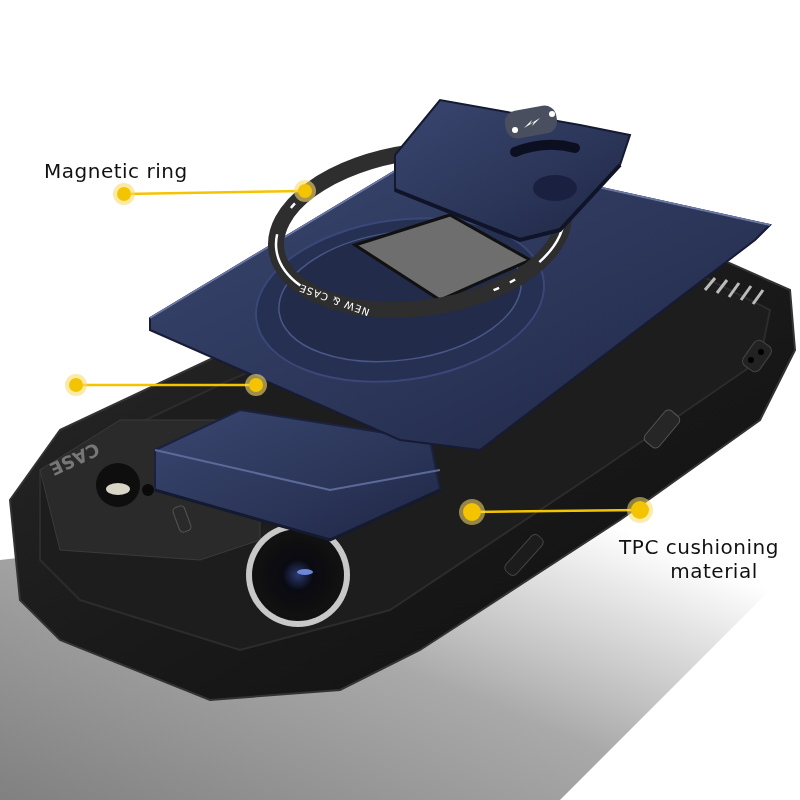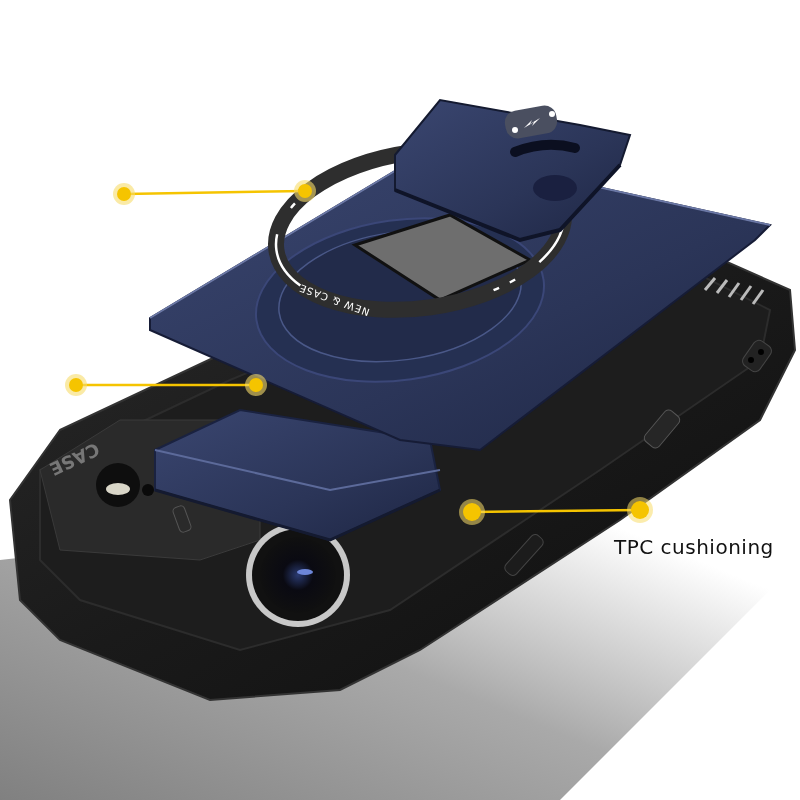--- a/index.html
+++ b/index.html
@@ -10,21 +10,21 @@
     }
     .stage { position: absolute; inset: 0; }
     .stage svg { position: absolute; left: 0; top: 0; }
     .label {
       position: absolute; color: #111111; font-size: 20px; letter-spacing: 0.5px;
       white-space: nowrap; line-height: 1.2;
     }
     .label.magnetic { left: 44px; top: 159px; }
     .label.lens { left: 8px; top: 353px; }
     .label.tpc { left: 614px; top: 535px; width: 170px; }
-    .label.tpc span { display: block; }
+    .label.tpc span { display: block; text-align: center; }
     .label.tpc .l2 { margin-left: 30px; }
   </style>
 </head>
 <body>
 
 <div class="stage">
   <svg width="800" height="800" viewBox="0 0 800 800">
     <defs>
       <linearGradient id="floorGrad" x1="0" y1="1" x2="1" y2="0">
         <stop offset="0" stop-color="#6a6a6a"></stop>
@@ -137,16 +137,18 @@
 
     <g>
       <line x1="472" y1="512" x2="640" y2="510" stroke="#f5c400" stroke-width="2.5"></line>
       <circle cx="472" cy="512" r="13" fill="#f7dc6a" opacity="0.55"></circle>
       <circle cx="472" cy="512" r="9" fill="#f5c400"></circle>
       <circle cx="640" cy="510" r="13" fill="#f7dc6a" opacity="0.55"></circle>
       <circle cx="640" cy="510" r="9" fill="#f5c400"></circle>
     </g>
   </svg>
 
+  <div class="label magnetic">Magnetic ring</div>
   <div class="label tpc">
     <span>TPC cushioning</span>
+    <span class="l2">material</span>
   </div>
 </div>
 
 </body></html>

